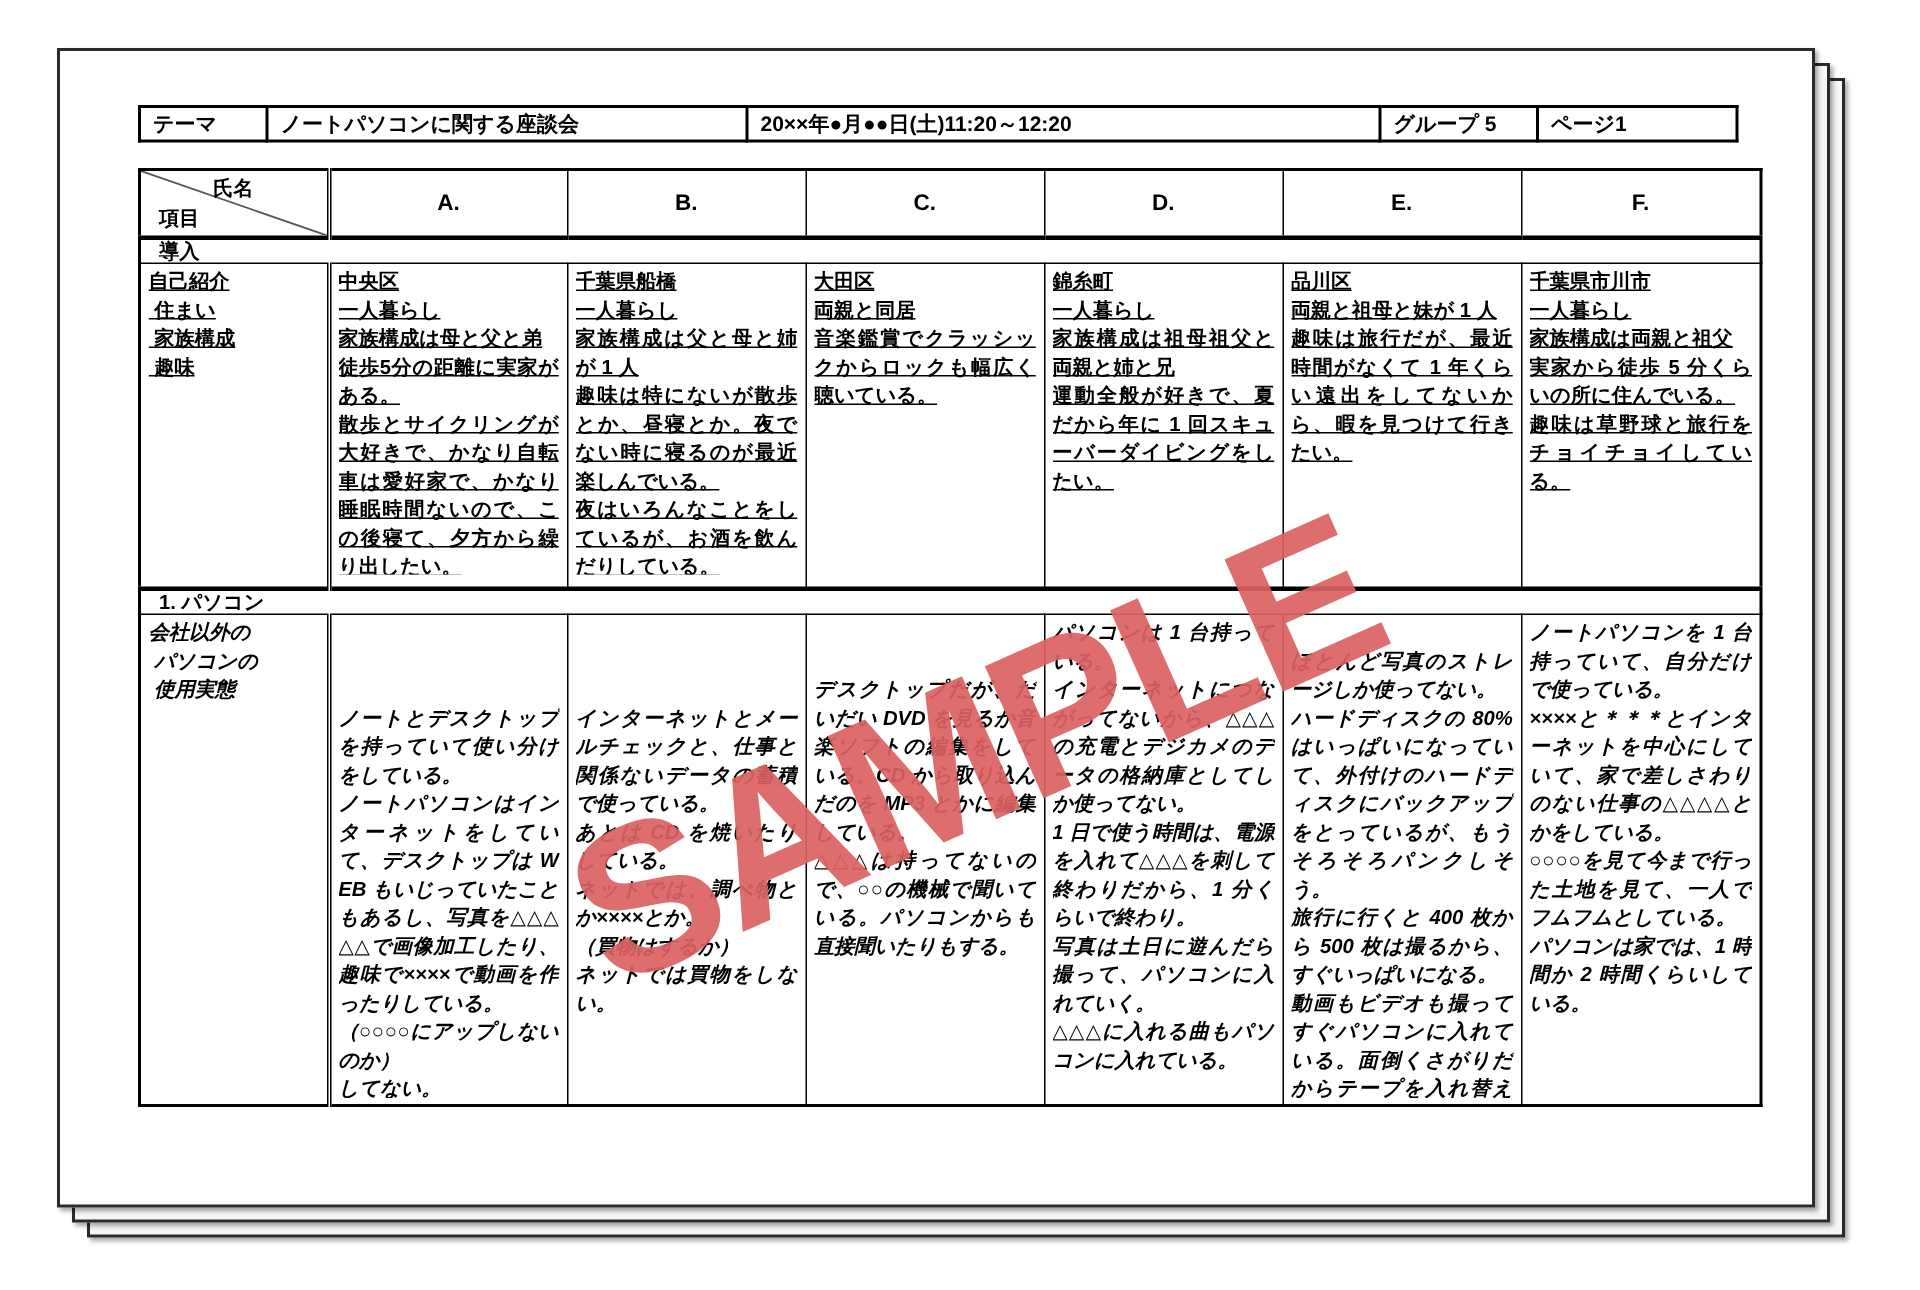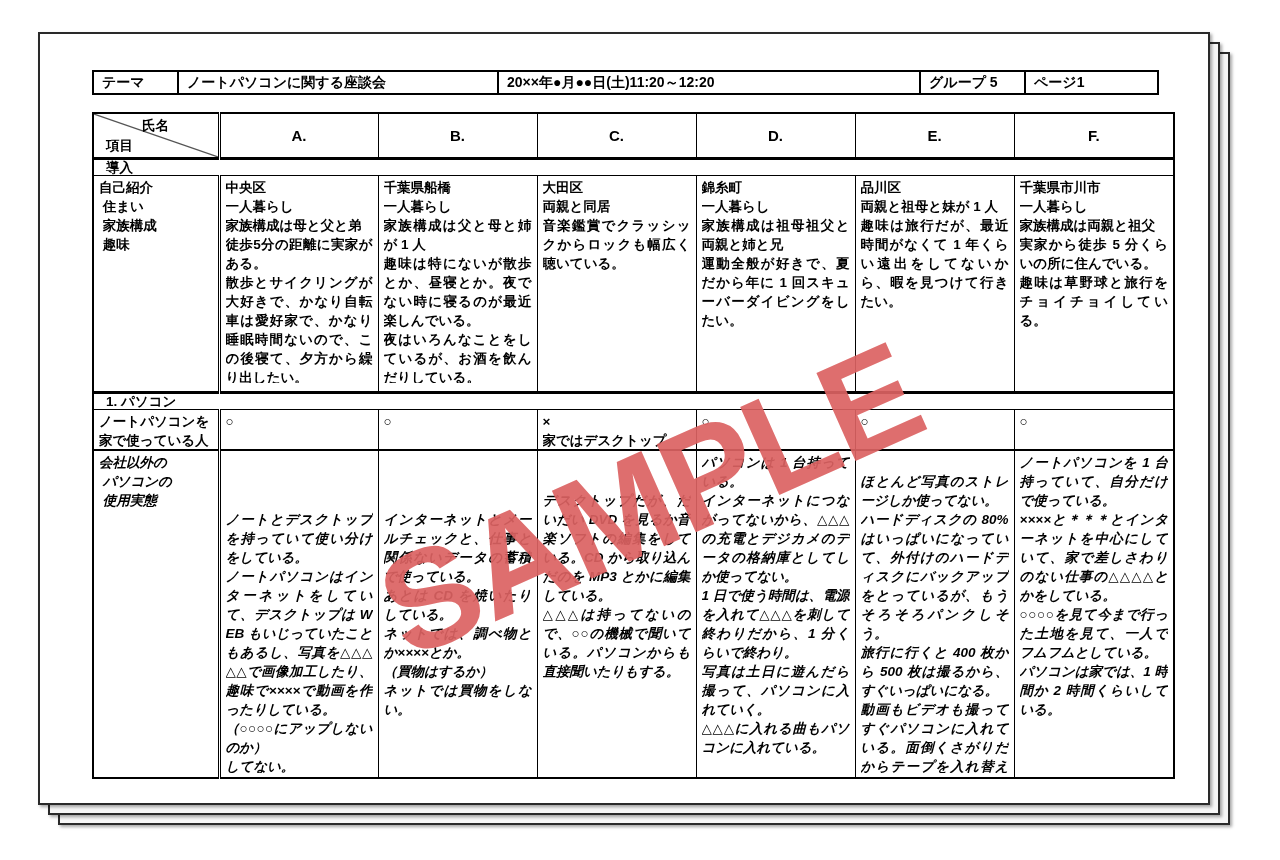--- a/index.html
+++ b/index.html
@@ -49,21 +49,21 @@
 
   .corner-cell { position: relative; padding: 0 !important; margin-top: 16px; }
   .corner-cell svg { position: absolute; left: 0; top: 0; }
   .corner-name { position: absolute; top: 2px; left: 48px; font-size: 13.5px; }
   .corner-item { position: absolute; bottom: 2px; left: 12px; font-size: 13.5px; text-align: right; }
 
   .section-row td { height: 17px; line-height: 15px; padding: 0 2px 0 12px; }
   .section-row.first td { border-top: 3px solid #3b82f6; }
   .section-row.second td { border-top: 3px solid #000; }
 
-  .intro-row td { height: 217px; }
+  .intro-row td { height: 217px; text-decoration: underline; }
   .intro-row .clip { height: 205px; overflow: hidden; white-space: pre-wrap;
     text-align: justify; word-break: break-all; }
 
   .flag-row td { height: 39px; border-bottom: 2px solid #000; }
   .flag-row .clip { height: 35px; overflow: hidden; white-space: pre-wrap; }
 
   .usage-row td { height: 328px; font-style: italic; }
   .usage-row .clip { height: 320px; overflow: hidden; white-space: pre-wrap;
     text-align: justify; word-break: break-all; }
 
@@ -184,45 +184,20 @@
 家族構成は両親と祖父
 実家から徒歩 5 分くらいの所に住んでいる。
 趣味は草野球と旅行をチョイチョイしている。</div>
             </td>
       </tr>
 
       <tr class="section-row second">
         <td colspan="7">1. パソコン</td>
       </tr>
 
-      <tr class="flag-row">
-        <td class="label-cell">
-          <div class="label-text clip">ノートパソコンを
-家で使っている人</div>
-        </td>
-        <td>
-              <div class="clip">○</div>
-            </td>
-        <td>
-              <div class="clip">○</div>
-            </td>
-        <td>
-              <div class="clip">×
-家ではデスクトップ</div>
-            </td>
-        <td>
-              <div class="clip">○</div>
-            </td>
-        <td>
-              <div class="clip">○</div>
-            </td>
-        <td>
-              <div class="clip">○</div>
-            </td>
-      </tr>
 
       <tr class="usage-row">
         <td class="label-cell">
           <div class="label-text clip">会社以外の
  パソコンの
  使用実態</div>
         </td>
         <td>
               <div class="clip">
 

